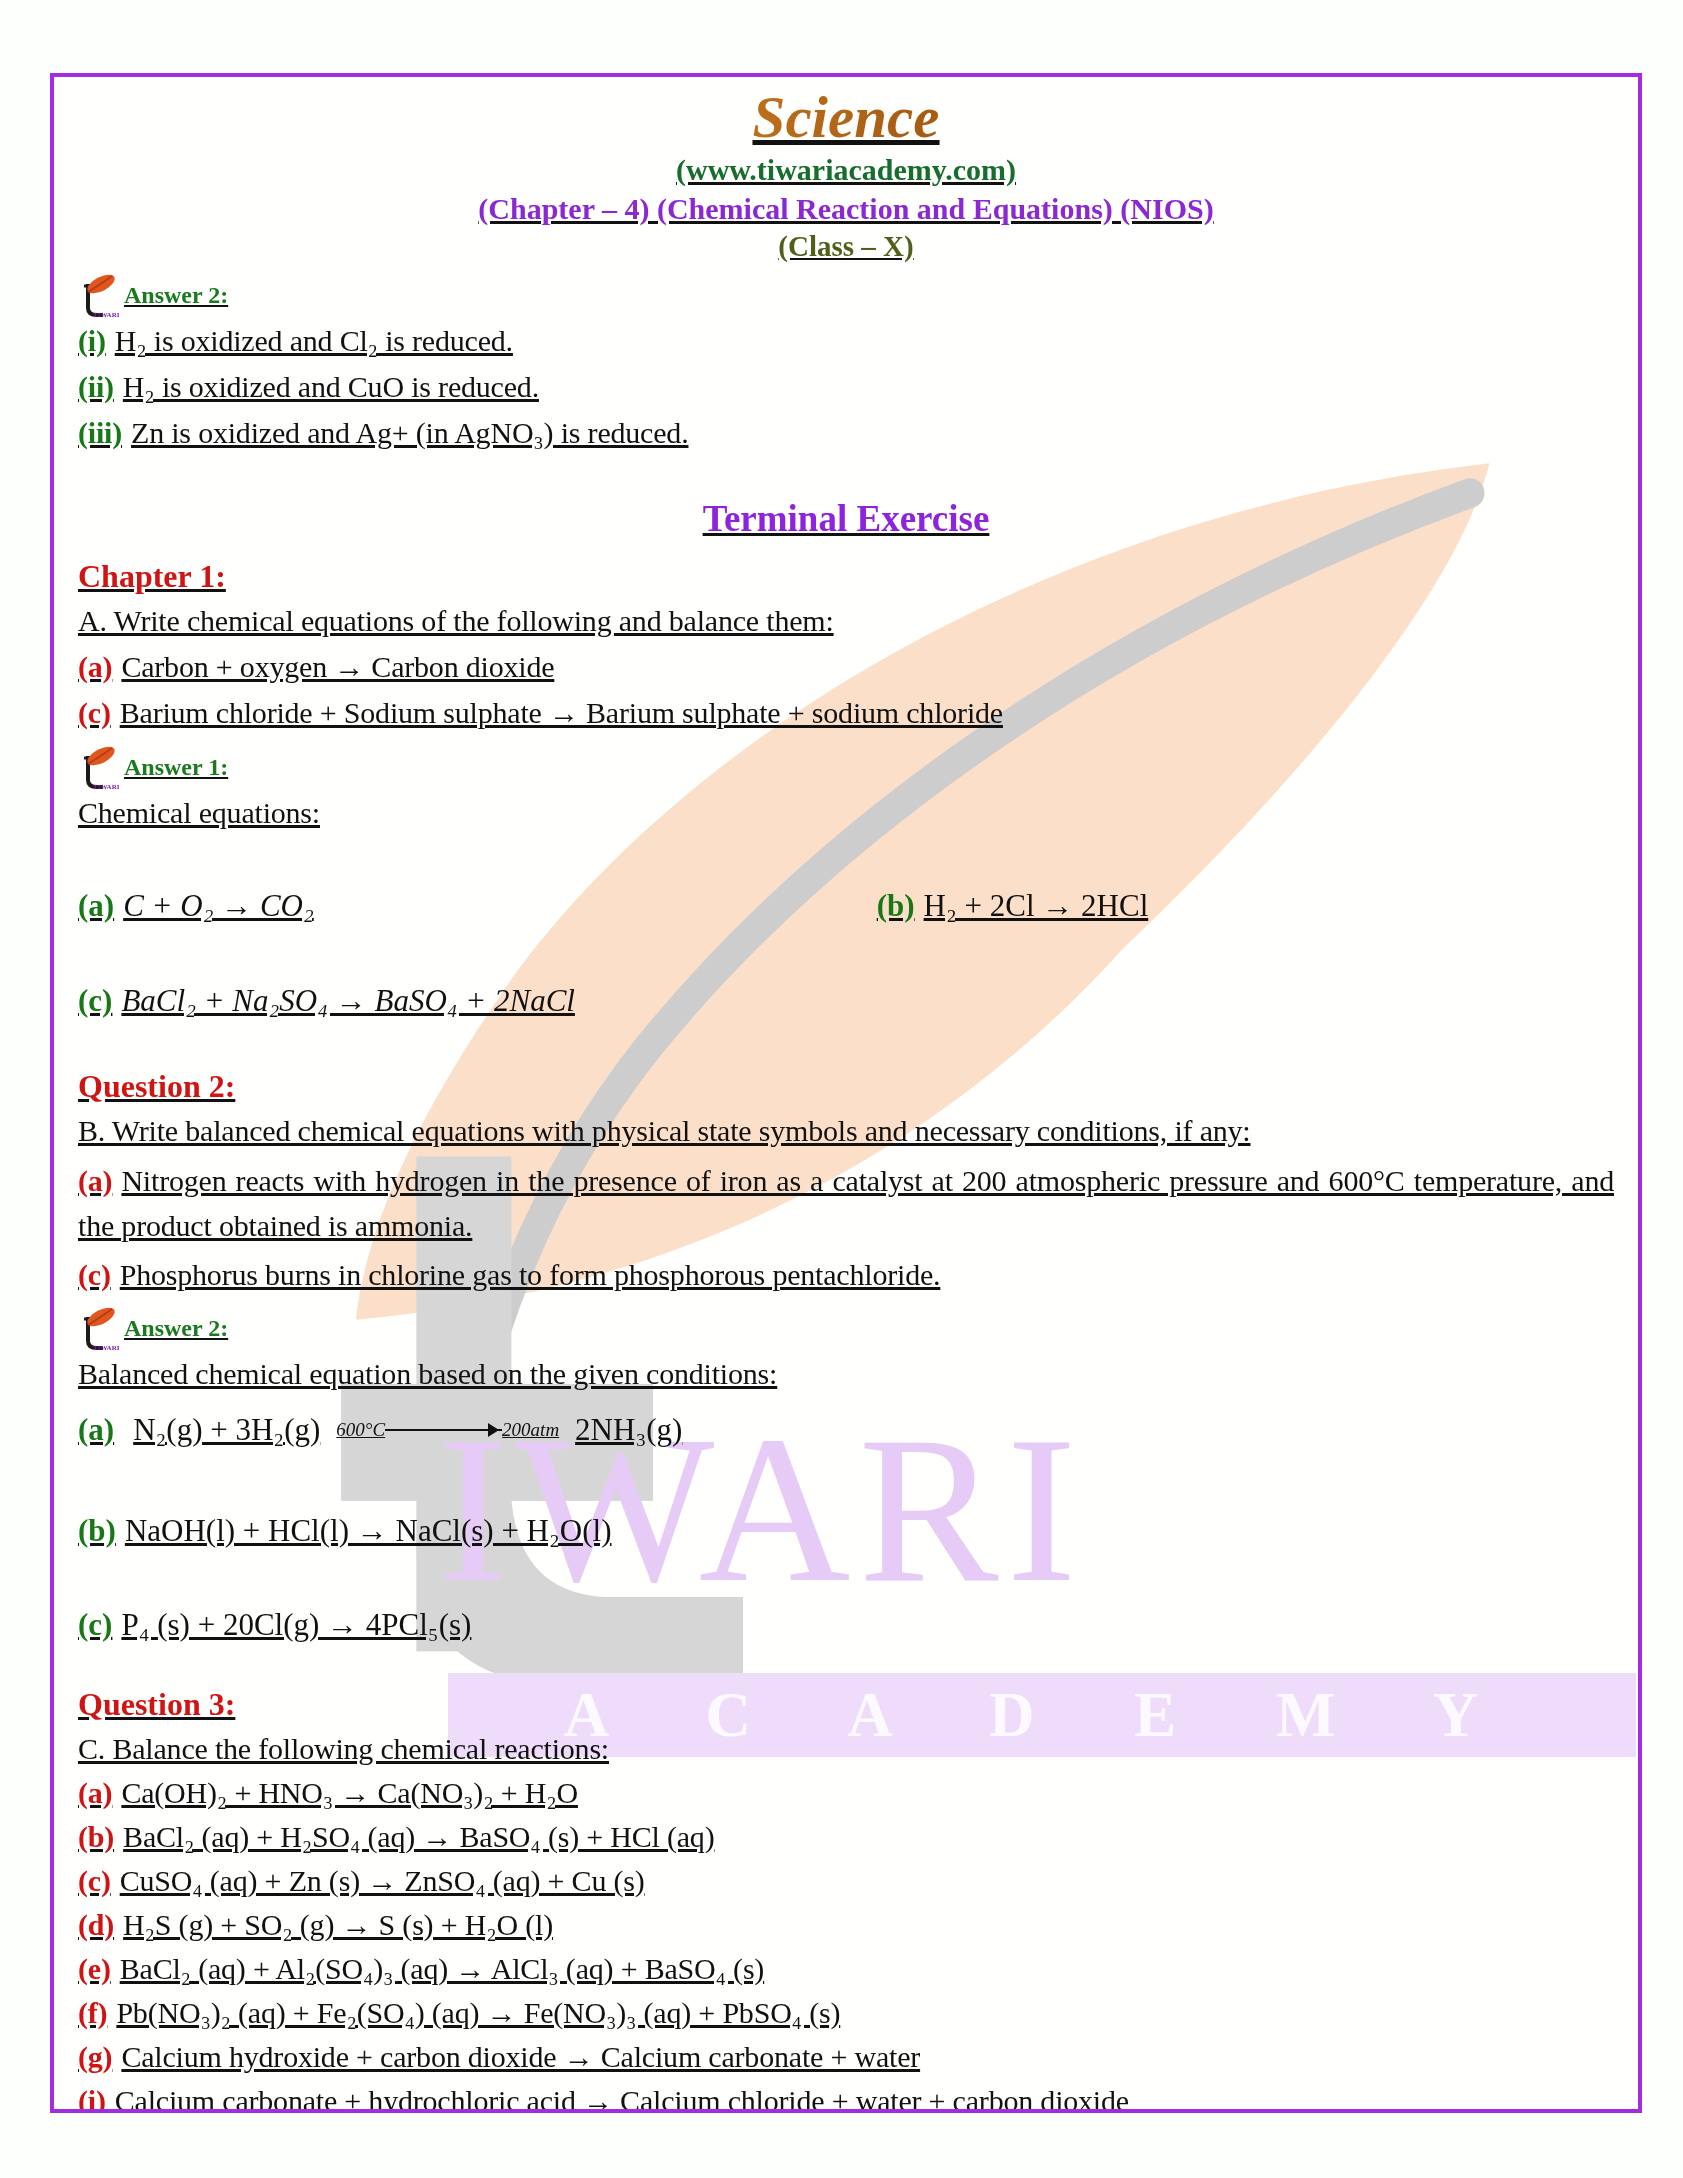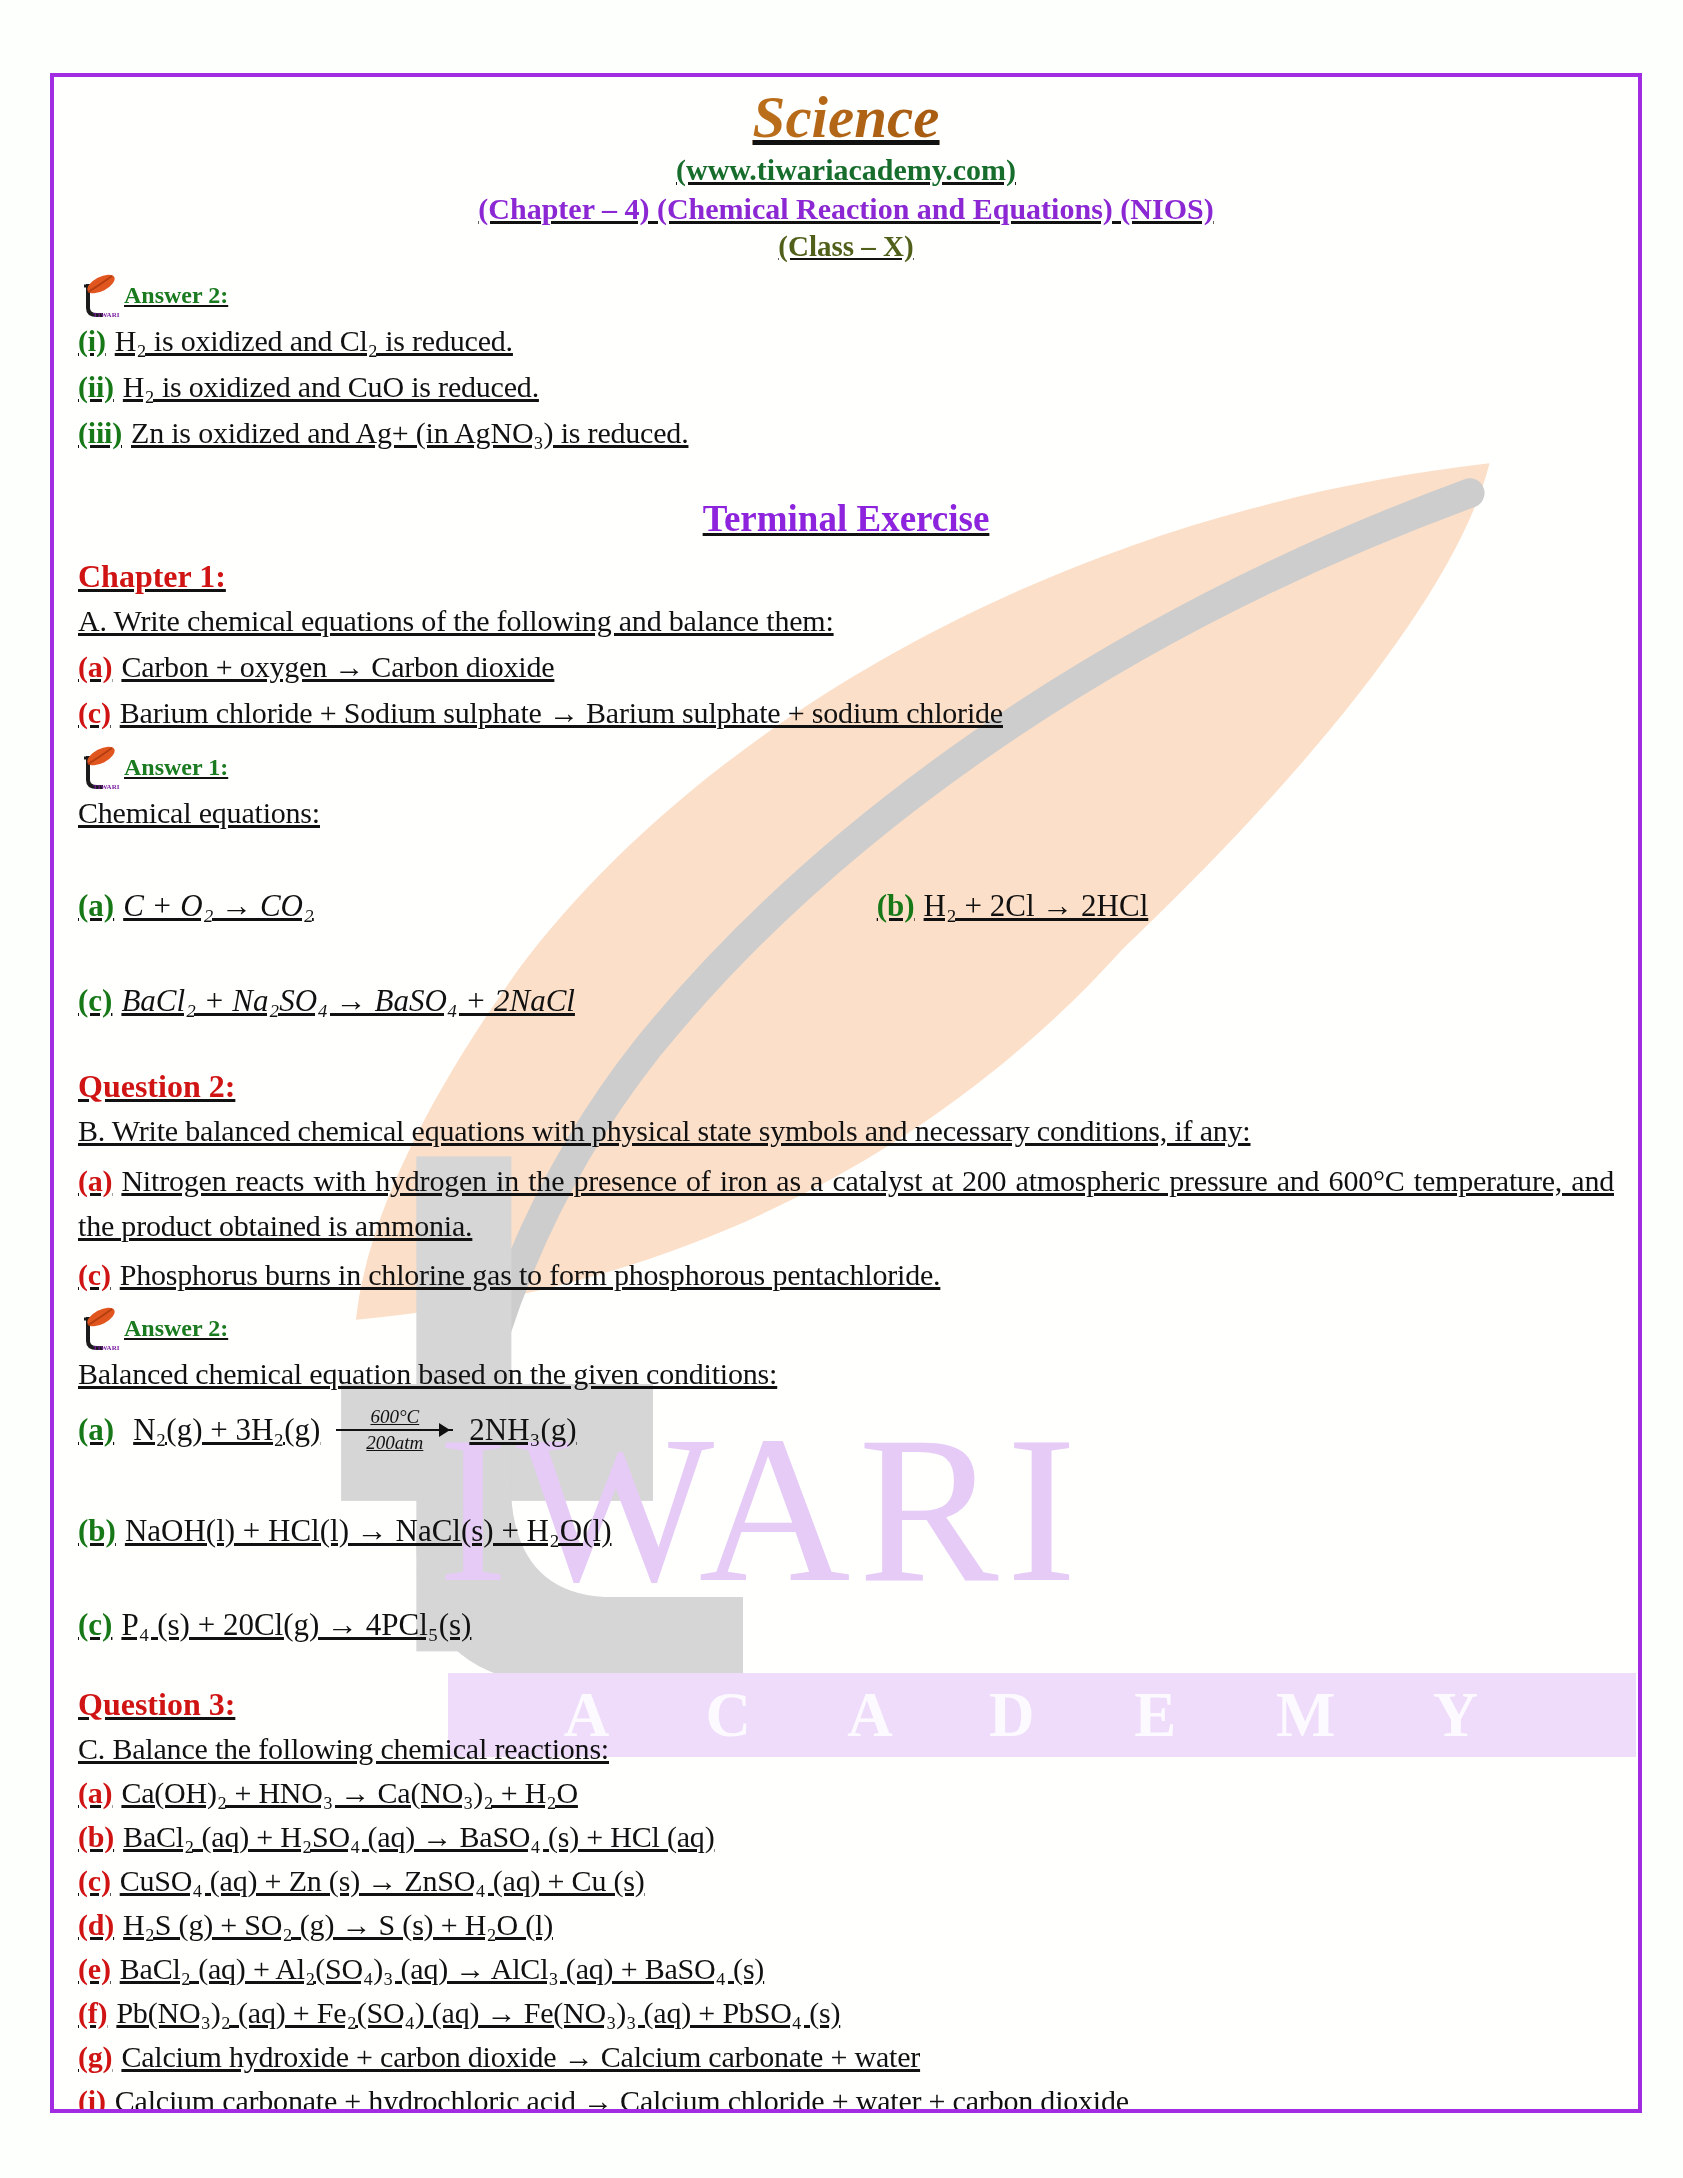--- a/index.html
+++ b/index.html
@@ -42,21 +42,21 @@
   .line{font-size:30px;line-height:46px;letter-spacing:-0.2px;}
   .lbl{font-weight:bold;margin-right:9px;}
   .lbl-green{color:#177817;}
   .lbl-red{color:#d01414;}
   .para{font-size:30px;line-height:45px;text-align:justify;margin:4px 0;letter-spacing:-0.2px;}
   .eq{font-size:31px;line-height:51px;margin-top:44px;}
   .eq-italic .val{font-style:italic;}
   .eq-row{display:grid;grid-template-columns:52% 48%;}
   .terminal{font-size:37px;font-weight:bold;color:#8d23dd;line-height:46px;margin-top:40px;}
   .rxn{display:flex;align-items:center;gap:10px;font-size:31px;height:65px;}
-  .rxn-arrow{display:inline-flex;flex-direction:column;align-items:center;justify-content:center;margin:0 6px;text-align:right;}
+  .rxn-arrow{display:inline-flex;flex-direction:row;align-items:center;justify-content:center;margin:0 6px;text-align:right;}
   .rxn-top,.rxn-bottom{font-size:19px;font-style:italic;line-height:20px;color:#111;}
   .arrow-line{width:117px;height:2px;background:#111;position:relative;margin:2px 0;}
   .arrow-line::after{
     content:'';position:absolute;right:-4px;top:-6px;
     border:7px solid transparent;border-left:11px solid #111;
   }
   .q3-items .line{line-height:44px;}
   .logo-ic{flex:0 0 auto;}
 </style>
 </head>

